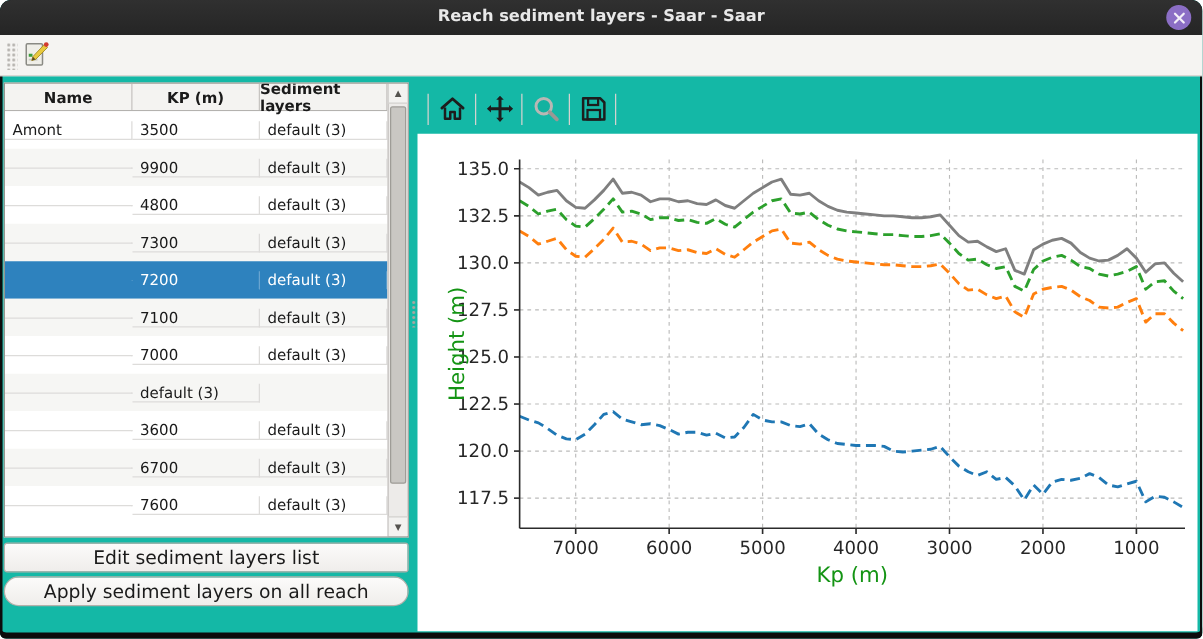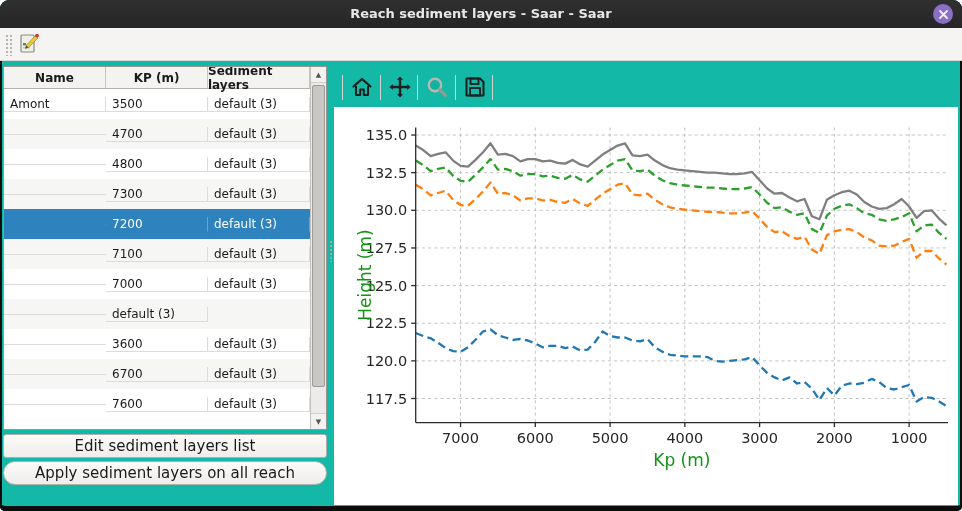--- a/index.html
+++ b/index.html
@@ -114,21 +114,21 @@
         <div class="th c2">Sediment layers</div>
       </div>
       <div id="tbody">
           <div class="trow">
             <div class="td c0">Amont</div>
             <div class="td c1">3500</div>
             <div class="td c2">default (3)</div>
           </div>
           <div class="trow alt">
             <div class="td c0"></div>
-            <div class="td c1">4700</div>
+            <div class="td c1">9900</div>
             <div class="td c2">default (3)</div>
           </div>
           <div class="trow">
             <div class="td c0"></div>
             <div class="td c1">4800</div>
             <div class="td c2">default (3)</div>
           </div>
           <div class="trow alt">
             <div class="td c0"></div>
             <div class="td c1">7300</div>

